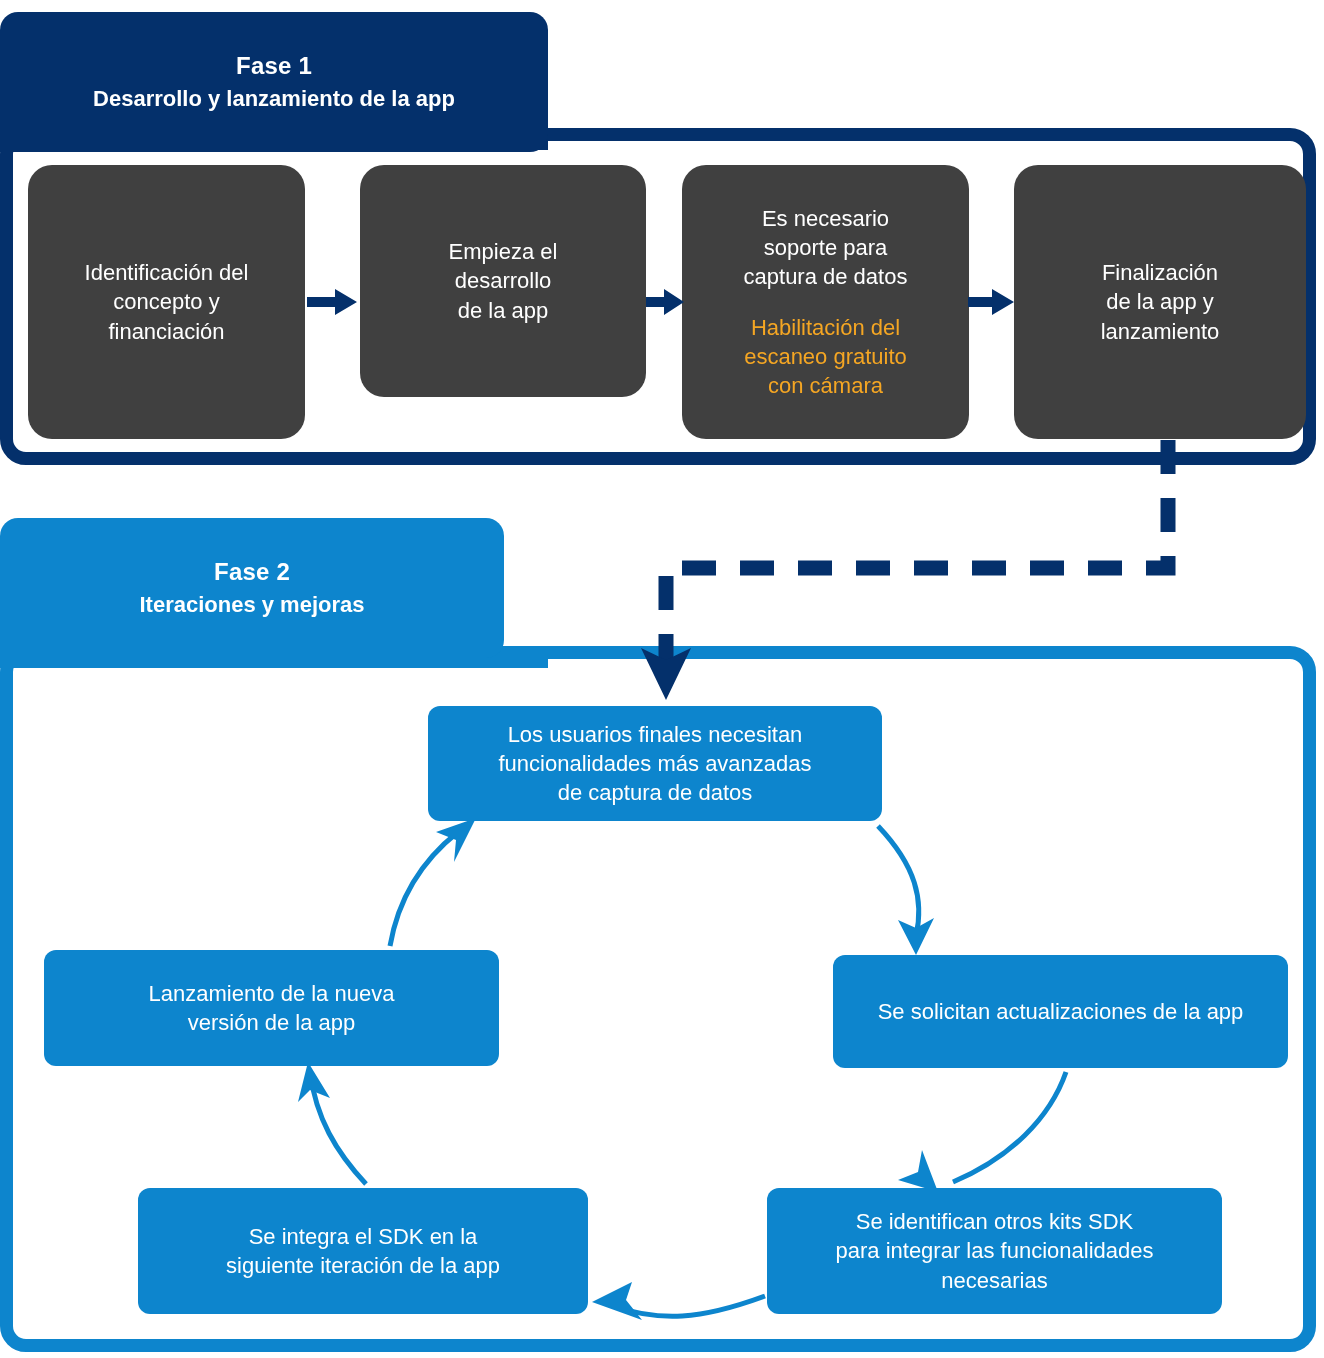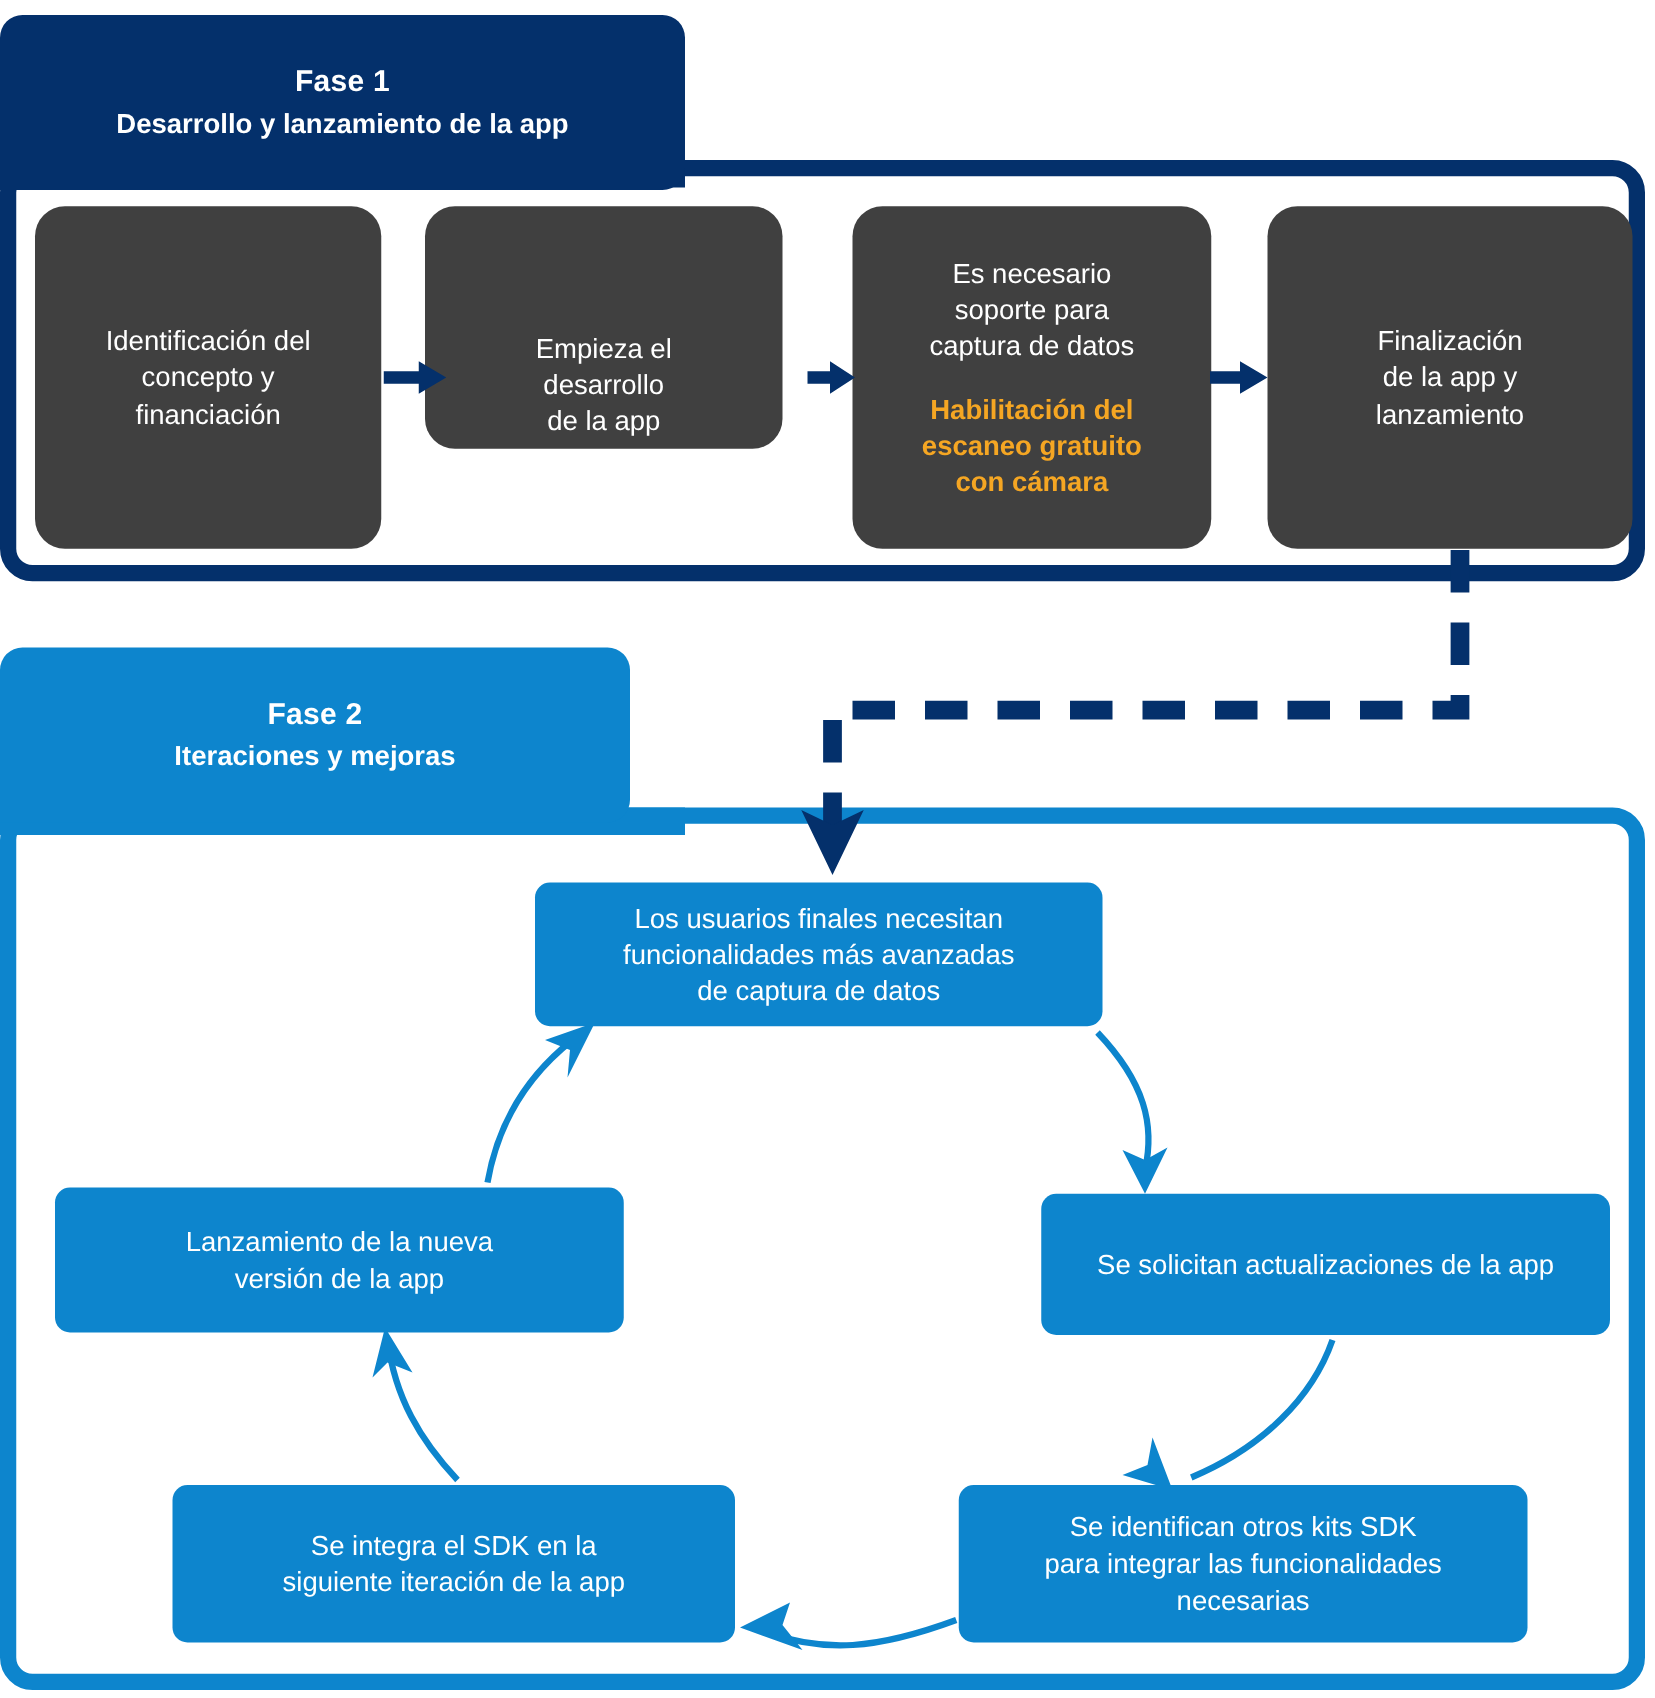--- a/index.html
+++ b/index.html
@@ -95,27 +95,27 @@
     align-items:center;
     justify-content:center;
     text-align:center;
     font-size:22px;
     line-height:1.32;
     padding:8px 10px;
     z-index:5;
   }
   .step-card .highlight{
     color:#f5a623;
-    font-weight:bold;
+    font-weight:normal;
     margin-top:22px;
     line-height:1.32;
   }
 
   #step1{left:28px;  top:165px; width:277px; height:274px;}
-  #step2{left:340px; top:165px; width:286px; height:194px;justify-content:flex-end;}
+  #step2{left:360px; top:165px; width:286px; height:232px;}
   #step3{left:682px; top:165px; width:287px; height:274px;}
   #step4{left:1014px;top:165px; width:292px; height:274px;}
 
   
   .straight-arrow{
     position:absolute;
     z-index:6;
   }
 
   

